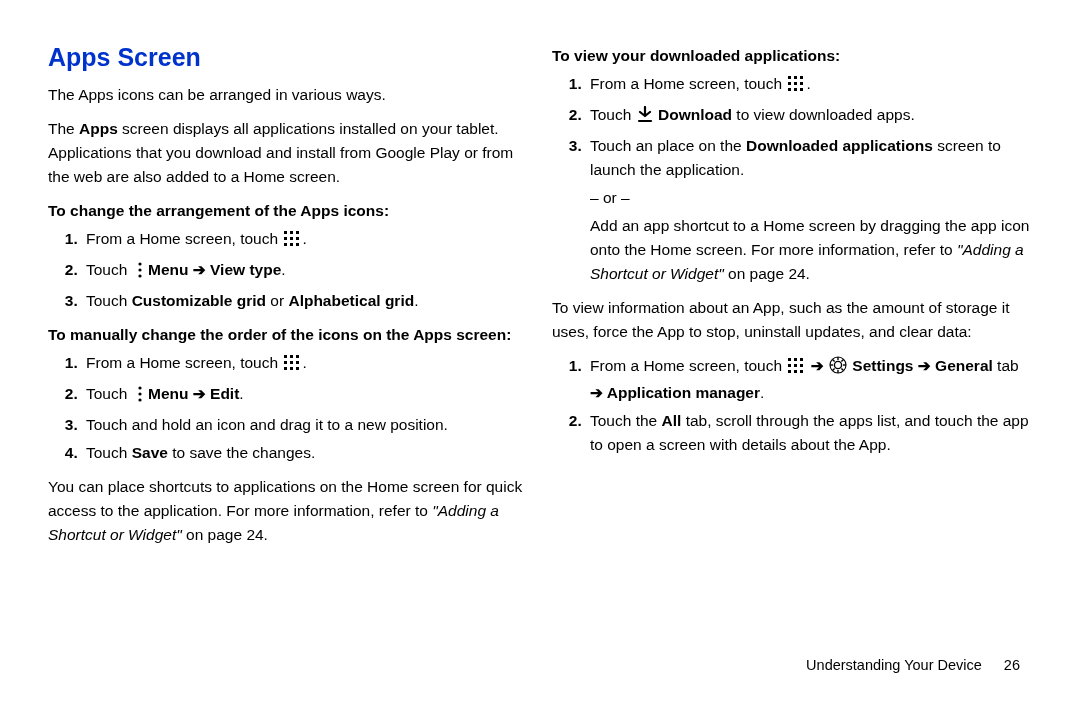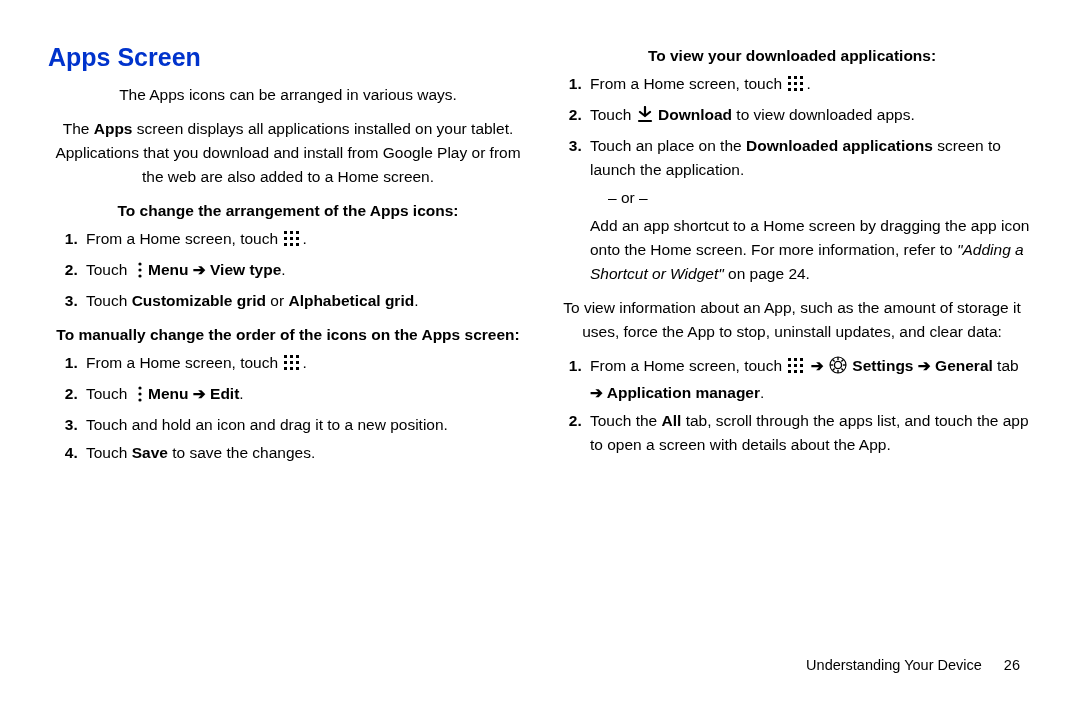--- a/index.html
+++ b/index.html
@@ -35,21 +35,20 @@
   }
   h3.subsection-title {
     margin: 8px 0 4px 0;
     font-size: 19px;
     font-style: italic;
     font-weight: 700;
     color: #0033cc;
   }
   p {
     margin: 0 0 10px 0;
-    text-align: center;
   }
   .lead-in {
     font-weight: 700;
     margin: 6px 0 4px 0;
   }
   ol.steps {
     margin: 0 0 10px 0;
     padding-left: 34px;
   }
   ol.steps li {
@@ -160,38 +159,41 @@
           <span>Touch </span><span class="ic"><svg width="10" height="17">
                 <use href="#menu-dots"></use>
               </svg></span><span class="b"> Menu ➔ Edit</span>.
         </li>
         <li>Touch and hold an icon and drag it to a new position.</li>
         <li>
           <span>Touch </span><span class="b">Save</span><span> to save the changes.</span>
         </li>
       </ol>
 
+      <p>
+        <span>You can place shortcuts to applications on the Home screen for quick access to the application. For more information, refer to </span><span class="i">"Adding a Shortcut or Widget"</span><span> on page 24.</span>
+      </p>
     </div>
 
     <div class="col">
       <p class="lead-in">To view your downloaded applications:</p>
       <ol class="steps">
         <li>
           <span>From a Home screen, touch </span><span class="ic"><svg width="18" height="17">
                 <use href="#apps-grid"></use>
               </svg></span>.
         </li>
         <li>
           <span>Touch </span><span class="ic"><svg width="16" height="17">
                 <use href="#download-arrow"></use>
               </svg></span><span class="b"> Download</span><span> to view downloaded apps.</span>
         </li>
         <li>
           <span>Touch an place on the </span><span class="b">Downloaded applications</span><span> screen to launch the application.</span>
-          <div style="margin:4px 18px">– or –</div>
+          <div style="margin:4px 0">– or –</div>
           <span>Add an app shortcut to a Home screen by dragging the app icon onto the Home screen. For more information, refer to </span><span class="i">"Adding a Shortcut or Widget"</span><span> on page 24.</span>
         </li>
       </ol>
 
       <p>To view information about an App, such as the amount of storage it uses, force the App to stop, uninstall updates, and clear data:</p>
       <ol class="steps">
         <li>
           <span>From a Home screen, touch </span><span class="ic"><svg width="18" height="17">
                 <use href="#apps-grid"></use>
               </svg></span><span class="b"> ➔ </span><span class="ic"><svg width="18" height="18">

